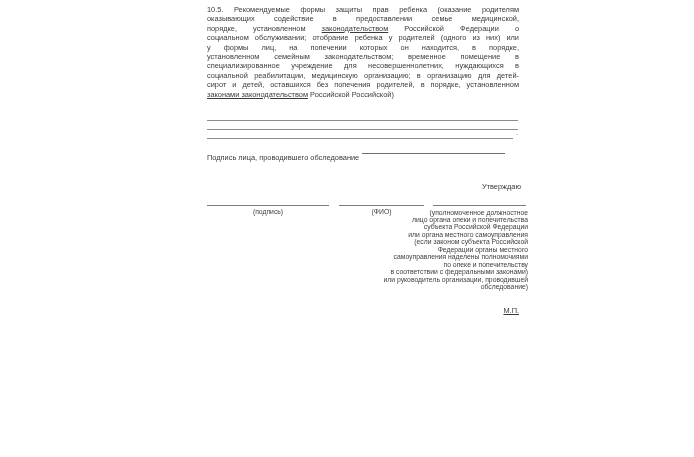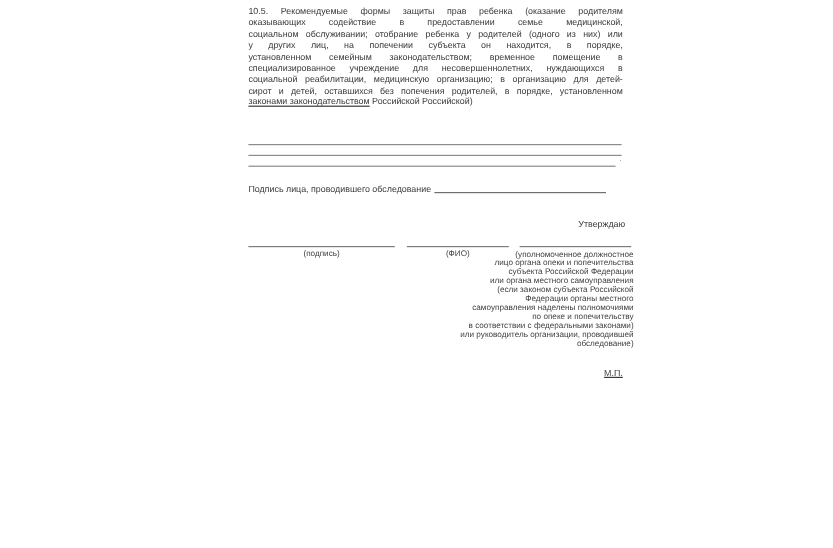--- a/index.html
+++ b/index.html
@@ -17,21 +17,21 @@
   .u{text-decoration:underline;text-underline-offset:1px;}
 
   
   .hrule{position:absolute;height:0;border-top:1px solid #8c8c8c;}
   #rule1{left:207px;top:120px;width:311px;}
   #rule2{left:207px;top:129px;width:311px;}
   #rule3{left:207px;top:137.5px;width:306px;}
   .dot{position:absolute;left:516px;top:129px;font-size:6.5px;color:#6d6d6d;}
 
   
-  .signrow{position:absolute;left:207px;top:153px;width:298px;display:flex;align-items:flex-end;font-size:7.4px;line-height:9.4px;}
+  .signrow{position:absolute;left:207px;top:153px;width:298px;display:flex;align-items:flex-start;font-size:7.4px;line-height:9.4px;}
   .signrow .fill{flex:1;height:0;border-bottom:1px solid #6f6f6f;margin:0 0 1px 3px;}
 
   
   .approve{position:absolute;left:421px;top:182px;width:100px;text-align:right;font-size:7.4px;}
 
   
   .sigline{position:absolute;top:205px;height:0;border-top:1px solid #7c7c7c;}
   #sig1{left:207px;width:122px;}
   #sig2{left:339px;width:85px;}
   #sig3{left:433px;width:93px;}
@@ -51,24 +51,25 @@
 <div class="page">
 
   <div class="para">
 
       <div class="pline just"><span>10.5. Рекомендуемые формы защиты прав ребенка (оказание родителям</span></div>
 
 
       <div class="pline just"><span>оказывающих содействие в предоставлении семье медицинской,</span></div>
 
 
+      <div class="pline just"><span>порядке, установленном </span><span class="u">законодательством</span><span> Российской Федерации о</span></div>
 
       <div class="pline just"><span>социальном обслуживании; отобрание ребенка у родителей (одного из них) или</span></div>
 
-      <div class="pline just"><span>у других лиц, на попечении субъекта он находится, в порядке,</span></div>
+      <div class="pline just"><span>у формы лиц, на попечении которых он находится, в порядке,</span></div>
 
       <div class="pline just"><span>установленном семейным законодательством; временное помещение в</span></div>
 
       <div class="pline just"><span>специализированное учреждение для несовершеннолетних, нуждающихся в</span></div>
 
       <div class="pline just"><span>социальной реабилитации, медицинскую организацию; в организацию для детей-</span></div>
 
       <div class="pline just"><span>сирот и детей, оставшихся без попечения родителей, в порядке, установленном</span></div>
 
       <div class="pline"><span class="u">законами законодательством</span><span> Российской Российской)</span></div>

